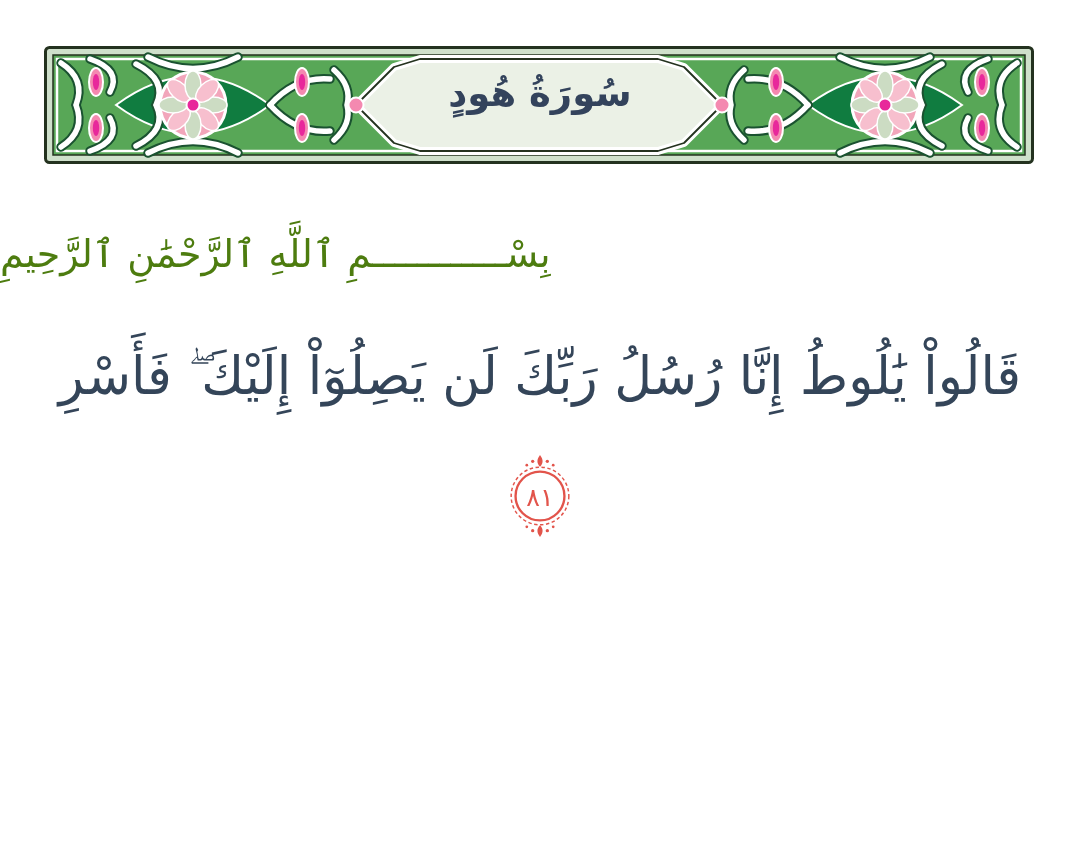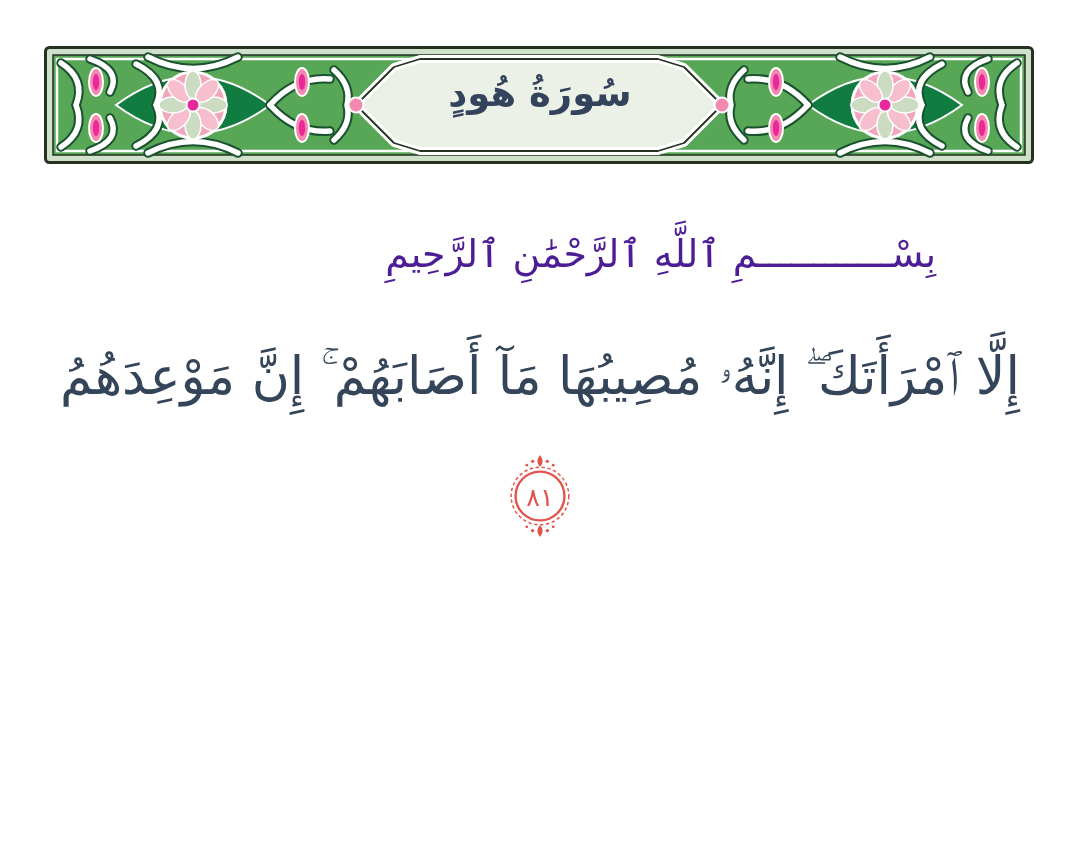--- a/index.html
+++ b/index.html
@@ -38,24 +38,24 @@
     color: #33435c;
     letter-spacing: 0;
   }
 
   
   .bismillah {
     position: absolute;
     left: 0; top: 204px;
     width: 936px; height: 100px;
     line-height: 100px;
-    text-align: right;
+    text-align: left;
     direction: rtl;
     font-size: 38px;
-    color: #4c1d95;
+    color: #4d7c0f;
     white-space: nowrap;
   }
 
   
   .verse-block {
     position: absolute;
     left: 0; top: 318px;
     width: 1080px;
     text-align: center;
     direction: rtl;
@@ -132,21 +132,21 @@
     <circle cx="678" cy="59" r="7.5" class="knob"></circle>
   </g>
 </svg>
 
 <div class="surah-title">سُورَةُ هُودٍ</div>
 
 <div class="bismillah">بِسْــــــــــــمِ ٱللَّهِ ٱلرَّحْمَٰنِ ٱلرَّحِيمِ</div>
 
 <div class="verse-block">
   <div class="verse-line">
-    <span>إِلَّا ٱمْرَأَتَكَ ۖ إِنَّهُۥ مُصِيبُهَا مَآ أَصَابَهُمْ ۚ إِنَّ مَوْعِدَهُمُ</span>
+    <span>قَالُواْ يَٰلُوطُ إِنَّا رُسُلُ رَبِّكَ لَن يَصِلُوٓاْ إِلَيْكَ ۖ فَأَسْرِ</span>
   </div>
   <div class="verse-line">
     
     <svg class="medallion" viewBox="0 0 90 90" width="88" height="88" aria-hidden="true">
       <circle cx="45" cy="45" r="25" fill="none" stroke-width="2.4" stroke="#e2544b"></circle>
       <circle cx="45" cy="45" r="29.5" fill="none" stroke-width="1.5" stroke-dasharray="3.5 2.6" stroke="#e2544b"></circle>
 
       <path d="M 45 3 C 48.5 7.5 48.5 11.5 45 15 C 41.5 11.5 41.5 7.5 45 3 Z" fill="#e2544b"></path>
       <circle cx="37.5" cy="9.5" r="1.7" fill="#e2544b"></circle>
       <circle cx="52.5" cy="9.5" r="1.7" fill="#e2544b"></circle>

